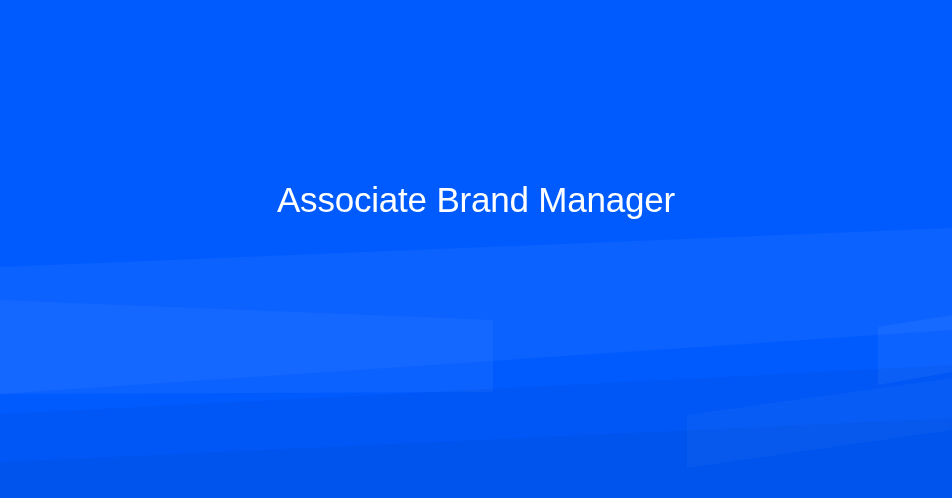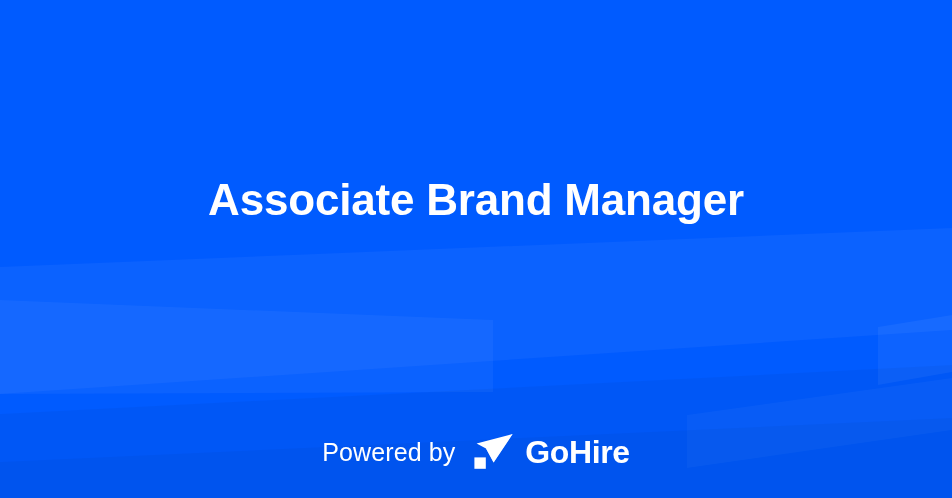--- a/index.html
+++ b/index.html
@@ -49,23 +49,23 @@
     height: 400px;
     display: flex;
     align-items: center;
     justify-content: center;
     padding: 0 48px;
   }
 
   .job-title {
     margin: 0;
     color: #ffffff;
-    font-size: 44px;
+    font-size: 35px;
     line-height: 1.12;
-    font-weight: 700;
+    font-weight: 400;
     letter-spacing: -0.2px;
     text-align: center;
     max-width: 800px;
     word-wrap: break-word;
   }
 
   .footer {
     position: absolute;
     left: 0;
     right: 0;
@@ -129,31 +129,15 @@
       <polygon points="0,462 952,418 952,498 0,498" fill="#000000" opacity="0.030"></polygon>
     </svg>
   </div>
 
   <div class="content">
 
     <div class="title-wrap">
       <h1 class="job-title">Associate Brand Manager</h1>
     </div>
 
-    <div class="footer">
-      <span class="powered-by">Powered by</span>
-
-      <div class="brand-lockup">
-        <svg class="brand-mark" viewBox="0 0 44 40" xmlns="http://www.w3.org/2000/svg" aria-hidden="true">
-
-          <path d="M40.6 2.0 L4.6 11.6 L14.0 16.4 L21.6 30.6 Z" fill="#ffffff"></path>
-
-          <path d="M40.6 2.0 L14.0 16.4 L21.6 30.6 Z" fill="#ffffff" opacity="0.72"></path>
-
-          <rect x="2.4" y="25.4" width="11.4" height="11.4" fill="#ffffff"></rect>
-        </svg>
-
-        <span class="brand-word">GoHire</span>
-      </div>
-    </div>
 
   </div>
 </div>
 
 </body></html>

